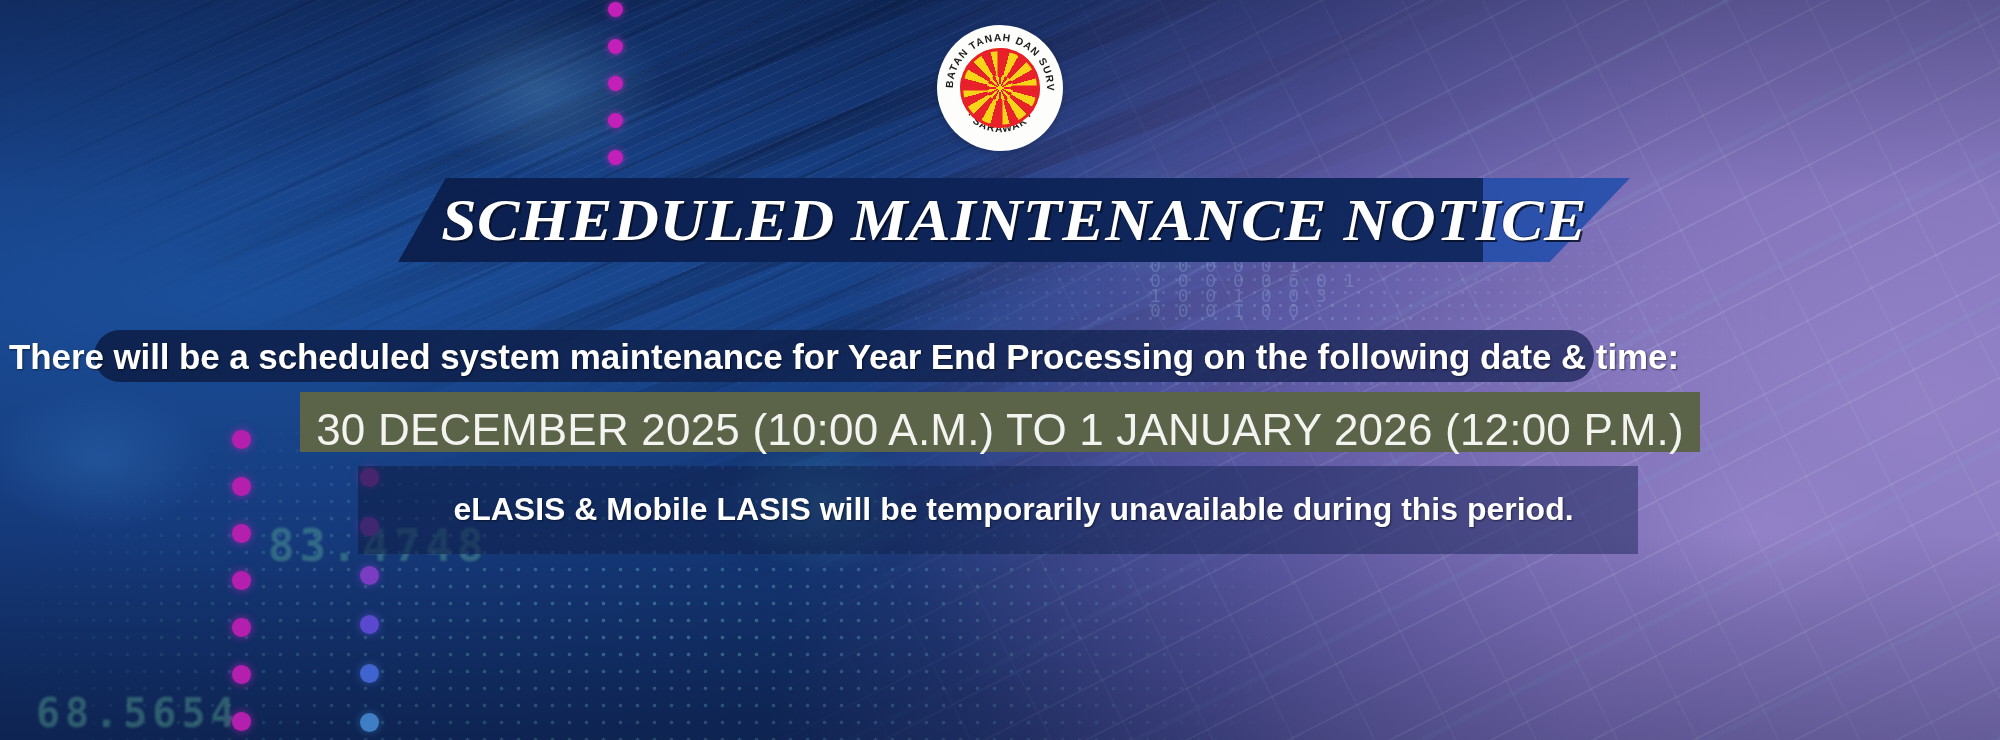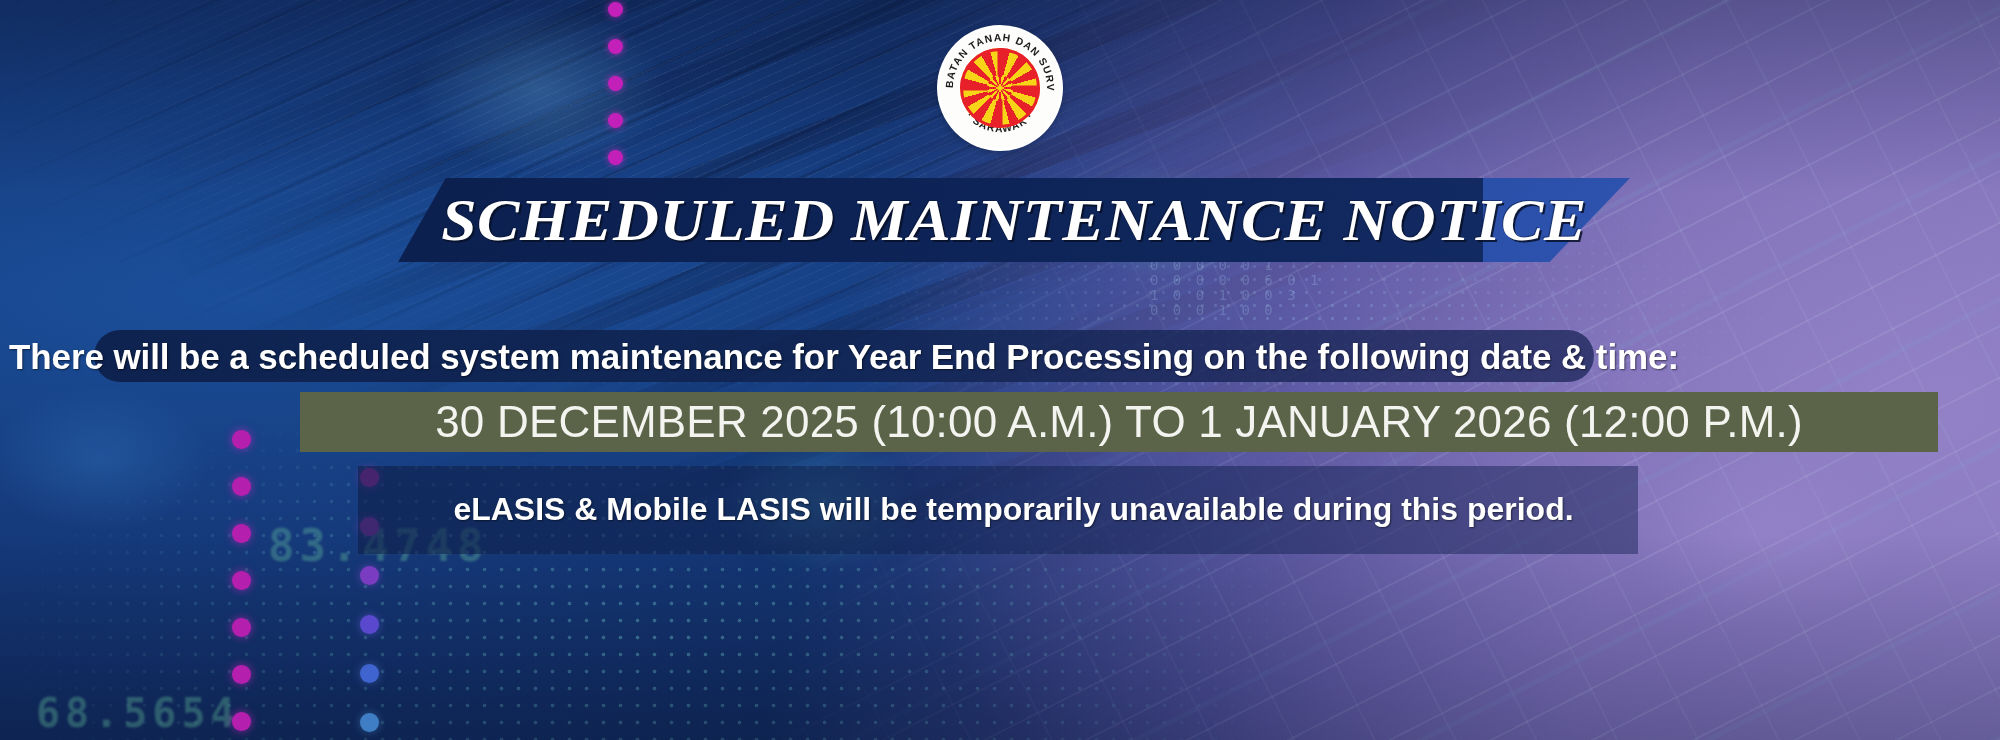--- a/index.html
+++ b/index.html
@@ -107,21 +107,21 @@
     font-family:"DejaVu Sans Mono", monospace;font-weight:700;
     letter-spacing:5px;filter:blur(1.1px);user-select:none;
   }
   #readout-1{left:268px;top:520px;font-size:44px;}
   #readout-2{left:36px;top:690px;font-size:40px;}
 
   
   #binary{
     position:absolute;left:1150px;top:258px;width:300px;
     color:rgba(170,210,240,.26);font-family:"DejaVu Sans Mono", monospace;
-    font-size:14px;line-height:15px;letter-spacing:3px;filter:blur(.5px);
+    font-size:18px;line-height:15px;letter-spacing:3px;filter:blur(.5px);
     user-select:none;
   }
 
   
   #logo{
     position:absolute;left:940px;top:28px;width:120px;height:120px;
     border-radius:50%;background:#fdfdfb;
     box-shadow:0 0 0 3px #fff, 0 2px 10px rgba(0,0,0,.45);
   }
   #logo .ring-text{
@@ -186,23 +186,23 @@
   }
   #line1-text{
     font-family:"Liberation Sans", sans-serif;
     font-weight:700;font-size:35px;line-height:1;color:#fff;
     white-space:nowrap;letter-spacing:-.1px;
     text-shadow:1px 1px 2px rgba(0,0,0,.55);
   }
 
   
   #date-bar{
-    position:absolute;left:300px;top:392px;width:1638px;height:60px;
+    position:absolute;left:300px;top:392px;width:1400px;height:60px;
     background:#5b6349;
-    display:flex;align-items:center;justify-content:center;
+    display:flex;align-items:flex-end;justify-content:center;
   }
   #date-text{
     font-family:"Liberation Sans", sans-serif;
     font-weight:400;font-size:44px;line-height:1;color:#f3f4ef;
     white-space:nowrap;letter-spacing:.2px;
   }
 
   
   #closing-bar{
     position:absolute;left:358px;top:466px;width:1280px;height:88px;

